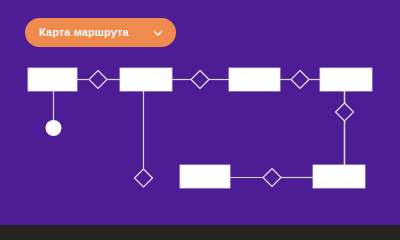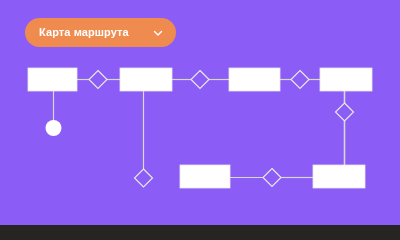--- a/index.html
+++ b/index.html
@@ -12,21 +12,21 @@
     background: #262523;
     font-family: "Liberation Sans", sans-serif;
     overflow: hidden;
     position: relative;
   }
   #app {
     position: absolute;
     left: 0; top: 0;
     width: 400px;
     height: 225px;
-    background: #8b5cf6;
+    background: #4c1d95;
   }
 
   
   .header-pill {
     position: absolute;
     left: 25px;
     top: 18px;
     width: 151px;
     height: 29px;
     border-radius: 15px;

